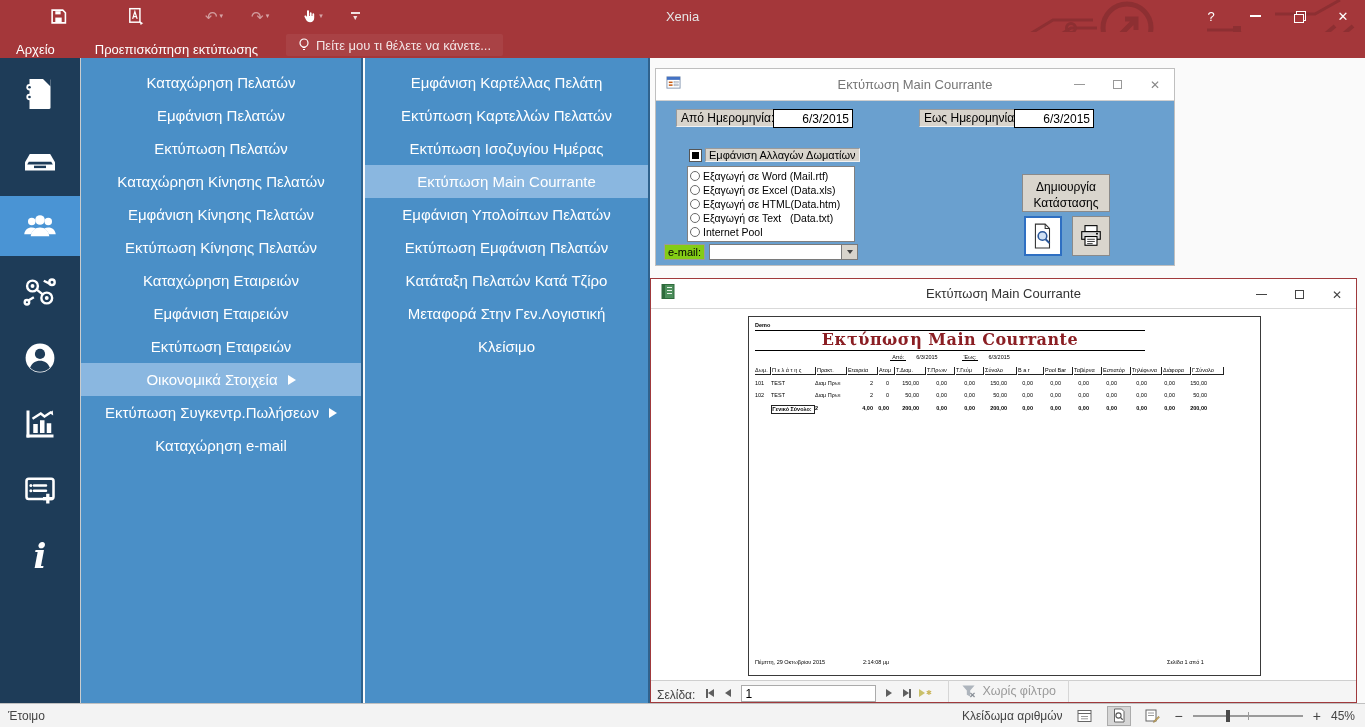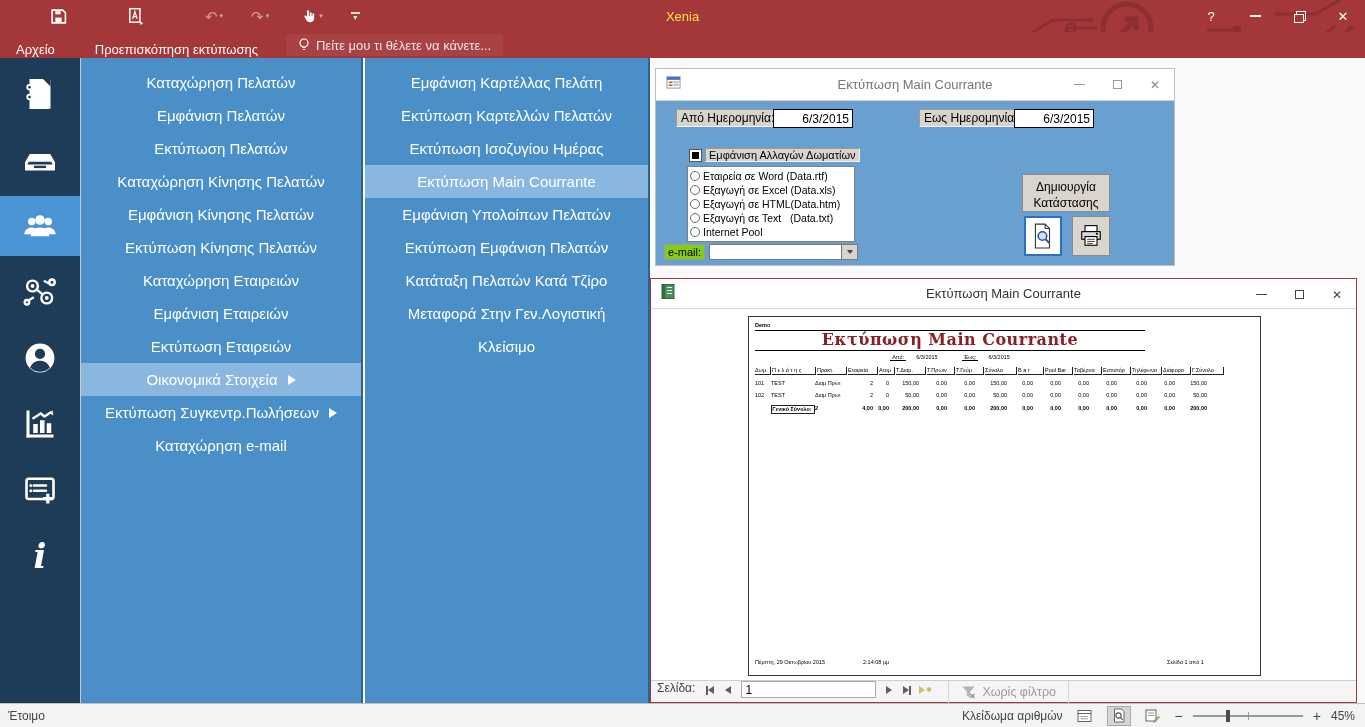--- a/index.html
+++ b/index.html
@@ -11,21 +11,21 @@
   
   .titlebar { position:absolute; left:0; top:0; width:1365px; height:32px; background:#a4373a; display:flex; align-items:center; z-index:5;}
   .qat { display:flex; align-items:center; height:100%; }
   .qat-btn { display:flex; align-items:center; justify-content:center; height:26px; padding:0 4px; cursor:default; }
   .qat-btn svg { display:block; }
   .dim-glyph { color:rgba(255,255,255,.5); font-size:15px; line-height:1; }
   .mini-caret { color:rgba(255,255,255,.55); font-size:7px; margin-left:2px; }
   .qat-more { display:flex; flex-direction:column; align-items:center; }
   .qat-more .bar { width:9px; height:2px; background:rgba(255,255,255,.85); margin-bottom:1px; }
   .qat-more .car { color:rgba(255,255,255,.85); font-size:8px; line-height:6px; }
-  .win-title { position:absolute; left:0; right:0; top:0; height:32px; display:flex; align-items:center; justify-content:center; color:#fde047; font-size:13px; pointer-events:none; }
+  .win-title { position:absolute; left:0; right:0; top:0; height:32px; display:flex; align-items:center; justify-content:center; color:#e5e5e5; font-size:13px; pointer-events:none; }
   .win-controls { position:absolute; right:0; top:0; height:32px; display:flex; align-items:center; z-index:6;}
   .win-btn { width:44px; height:32px; display:flex; align-items:center; justify-content:center; color:#fff; font-size:13px; }
   .min-glyph { width:11px; height:1.5px; background:#fff; }
   .restore-glyph { position:relative; width:10px; height:10px; }
   .restore-glyph::before { content:""; position:absolute; left:2px; top:0; width:8px; height:8px; border:1.2px solid #fff; }
   .restore-glyph::after { content:""; position:absolute; left:0; top:2.5px; width:7.5px; height:7.5px; border:1.2px solid #fff; background:#a4373a; }
   .circuit { position:absolute; right:0; top:0; width:390px; height:58px; pointer-events:none; z-index:4;}
   .ribbonrow { position:absolute; left:0; top:32px; width:1365px; height:26px; background:#a4373a; display:flex; align-items:center; z-index:5;}
   .rtab { color:#fff; font-size:13px; padding:4px 14px; height:26px; display:flex; align-items:center;margin-top:8px; }
   .tellme { display:flex; align-items:center; gap:6px; color:rgba(255,255,255,.85); font-size:13px; padding:3px 12px; background:rgba(255,255,255,.06); height:22px; border-radius:2px; }
@@ -87,21 +87,21 @@
   .rcell { font-size:5.5px; line-height:7px; text-align:right; padding-right:2px; white-space:nowrap; overflow:visible; flex:none; }
   .rcell.c0,.rcell.c1,.rcell.c2 { text-align:left; }
   .rhead .rcell { border-bottom:1px solid #222; border-right:1px solid #222; text-align:left; margin-right:1px; }
   .rdata { margin-top:5px; }
   .rtotal { margin-top:6px; font-weight:bold; }
   .rtotal .c1 { border:1px solid #222; text-align:center; }
   .page-footer { position:absolute; left:6px; right:6px; bottom:10px; font-size:5.5px; }
   .pf-time { position:absolute; left:108px; top:0; }
   .pf-page { position:absolute; left:412px; top:0; }
   
-  .recnav { height:22px; background:#f5f5f5; border-top:1px solid #cfcfcf; display:flex; align-items:flex-start; padding-left:6px; font-size:12px; color:#444; }
+  .recnav { height:22px; background:#f5f5f5; border-top:1px solid #cfcfcf; display:flex; align-items:flex-end; padding-left:6px; font-size:12px; color:#444; }
   .nav-btn { display:flex; align-items:center; justify-content:center; width:18px; height:18px; }
   .tri-l { width:0; height:0; border-top:4.5px solid transparent; border-bottom:4.5px solid transparent; border-right:6px solid #5f5f5f; }
   .tri-r { width:0; height:0; border-top:4.5px solid transparent; border-bottom:4.5px solid transparent; border-left:6px solid #5f5f5f; }
   .nav-end { width:2px; height:9px; background:#5f5f5f; }
   .nav-btn.dim .tri-r { border-left-color:#c9c06a; }
   .nav-btn.dim .star { color:#c9b458; font-size:7px; margin-left:1px; }
   .page-input { width:135px; height:17px; border:1px solid #ababab; font-size:12px; padding-left:3px; margin:0 4px; font-family:"Liberation Sans",sans-serif; }
   .filter-zone { display:flex; align-items:center; gap:6px; margin-left:14px; padding:0 12px; height:22px; border-left:1px solid #d6d6d6; border-right:1px solid #d6d6d6; color:#9a9a9a; font-size:12.5px; }
   
   .statusbar { position:absolute; left:0; top:703px; width:1365px; height:24px; background:#f3f3f3; border-top:1px solid #c0c0c0; display:flex; align-items:center; font-size:12px; color:#444; }
@@ -388,21 +388,21 @@
             <span class="chkbox">
                 <span class="in"></span>
               </span>
             <span class="lbl-silver" style="font-size:11px;padding:0 3px;">Εμφάνιση Αλλαγών Δωματίων</span>
           </div>
 
           <div class="radiobox">
 
           <div class="radio-row">
                 <span class="radio-dot"></span>
-                <span class="radio-lbl">Εταιρεία σε Word (Data.rtf)</span>
+                <span class="radio-lbl">Εξαγωγή σε Word (Mail.rtf)</span>
               </div>
               <div class="radio-row">
                 <span class="radio-dot"></span>
                 <span class="radio-lbl">Εξαγωγή σε Excel (Data.xls)</span>
               </div>
               <div class="radio-row">
                 <span class="radio-dot"></span>
                 <span class="radio-lbl">Εξαγωγή σε HTML(Data.htm)</span>
               </div>
               <div class="radio-row">

